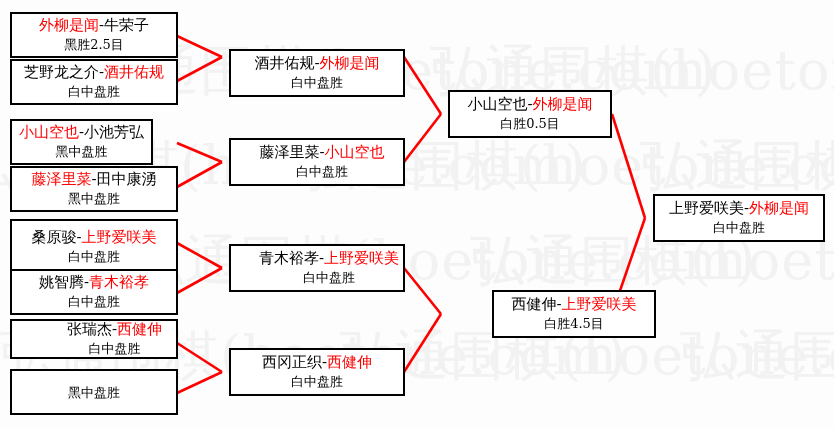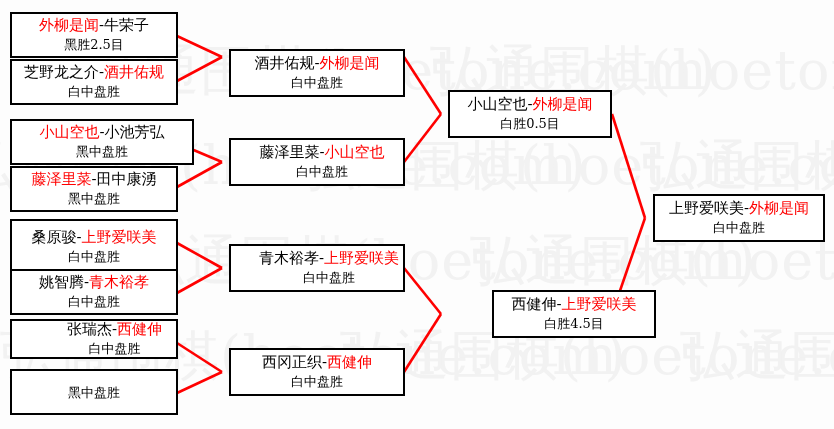--- a/index.html
+++ b/index.html
@@ -111,21 +111,21 @@
   </svg>
 
   <div class="match" style="left:10px; top:12px; width:168px; height:46px;">
     <div class="players"><span class="w">外柳是闻</span><span class="dash">-</span><span class="l">牛荣子</span></div>
     <div class="result">黑胜2.5目</div>
   </div>
   <div class="match" style="left:10px; top:59px; width:168px; height:46px;">
     <div class="players"><span class="l">芝野龙之介</span><span class="dash">-</span><span class="w">酒井佑规</span></div>
     <div class="result">白中盘胜</div>
   </div>
-  <div class="match" style="left:10px; top:119px; width:184px; height:46px;">
+  <div class="match" style="left:10px; top:119px; width:143px; height:46px;">
     <div class="players"><span class="w">小山空也</span><span class="dash">-</span><span class="l">小池芳弘</span></div>
     <div class="result">黑中盘胜</div>
   </div>
   <div class="match" style="left:10px; top:166px; width:168px; height:46px;">
     <div class="players"><span class="w">藤泽里菜</span><span class="dash">-</span><span class="l">田中康湧</span></div>
     <div class="result">黑中盘胜</div>
   </div>
   <div class="match" style="left:10px; top:219px; width:168px; height:56px;">
     <div class="players"><span class="l">桑原骏</span><span class="dash">-</span><span class="w">上野爱咲美</span></div>
     <div class="result">白中盘胜</div>

